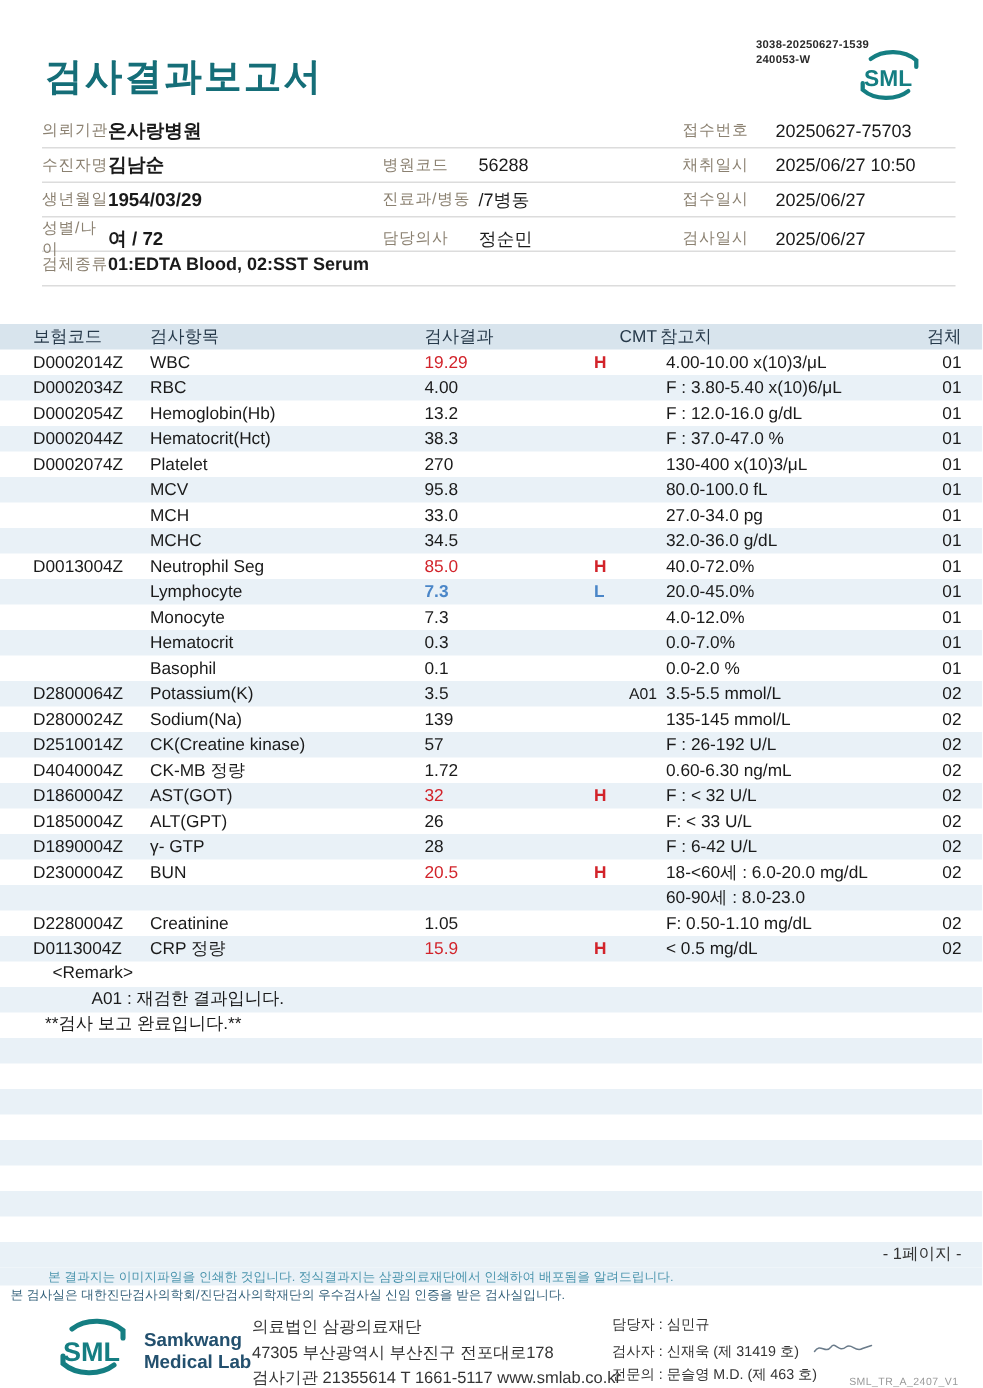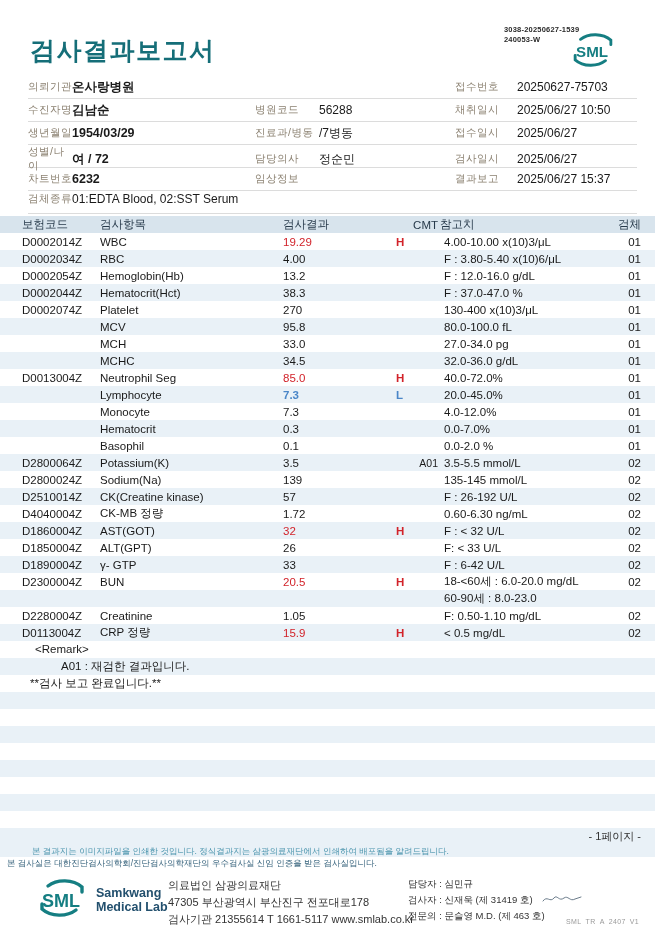--- a/index.html
+++ b/index.html
@@ -12,21 +12,21 @@
   .doc-codes{position:absolute;left:504px;top:25px;font-size:7.5px;font-weight:bold;
              color:#2a2a2a;line-height:1.35;letter-spacing:.2px;}
   .logo-top{position:absolute;left:568px;top:30px;}
 
   
   .info{position:absolute;left:28px;right:18px;top:76px;}
   .info-row{display:grid;grid-template-columns:44px 183px 64px 136px 62px 1fr;
             height:22px;align-items:center;border-bottom:1px solid #dcdcdc;font-size:12px;}
   .info-row .lbl{font-size:10.5px;color:#8b8171;letter-spacing:.5px;}
   .info-row .c1v{font-weight:bold;font-size:12.5px;}
-  .info-row.last .c1v{font-weight:normal;font-size:12px;}
+  .info-row.last .c1v{font-weight:bold;font-size:12px;}
   .info-row.last{grid-template-columns:44px 1fr;}
 
   
   .table{position:absolute;left:0;right:0;top:216px;}
   .t-head,.t-row{display:grid;grid-template-columns:78px 183px 113px 16px 28px 176px 25px;
                  padding-left:22px;padding-right:14px;height:17px;align-items:center;
                  font-size:11.5px;}
   .t-head{background:#d8e4ed;color:#26394a;height:17px;}
   .t-head .cmt-h{text-align:right;padding-right:2px;}
   .t-head .spec-h{text-align:right;}
@@ -109,28 +109,20 @@
 
     <div class="info-row row">
       <span class="lbl c1l">성별/나이</span>
       <span class="c1v">여 / 72</span>
       <span class="lbl c2l">담당의사</span>
       <span class="c2v">정순민</span>
       <span class="lbl c3l">검사일시</span>
       <span class="c3v">2025/06/27</span>
     </div>
 
-    <div class="info-row row">
-      <span class="lbl c1l">차트번호</span>
-      <span class="c1v">6232</span>
-      <span class="lbl c2l">임상정보</span>
-      <span class="c2v"></span>
-      <span class="lbl c3l">결과보고</span>
-      <span class="c3v">2025/06/27 15:37</span>
-    </div>
 
     <div class="info-row row last">
       <span class="lbl c1l">검체종류</span>
       <span class="c1v">01:EDTA Blood, 02:SST Serum</span>
       <span class="lbl c2l"></span>
       <span class="c2v"></span>
       <span class="lbl c3l"></span>
       <span class="c3v"></span>
     </div>
   </div>
@@ -332,21 +324,21 @@
       <span class="res">26</span>
       <span class="flag"></span>
       <span class="cmt"></span>
       <span class="ref">F: &lt; 33 U/L</span>
       <span class="spec">02</span>
     </div>
 
     <div class="t-row alt">
       <span class="code">D1890004Z</span>
       <span class="name">γ- GTP</span>
-      <span class="res">33</span>
+      <span class="res">28</span>
       <span class="flag"></span>
       <span class="cmt"></span>
       <span class="ref">F : 6-42 U/L</span>
       <span class="spec">02</span>
     </div>
 
     <div class="t-row">
       <span class="code">D2300004Z</span>
       <span class="name">BUN</span>
       <span class="res high">20.5</span>

